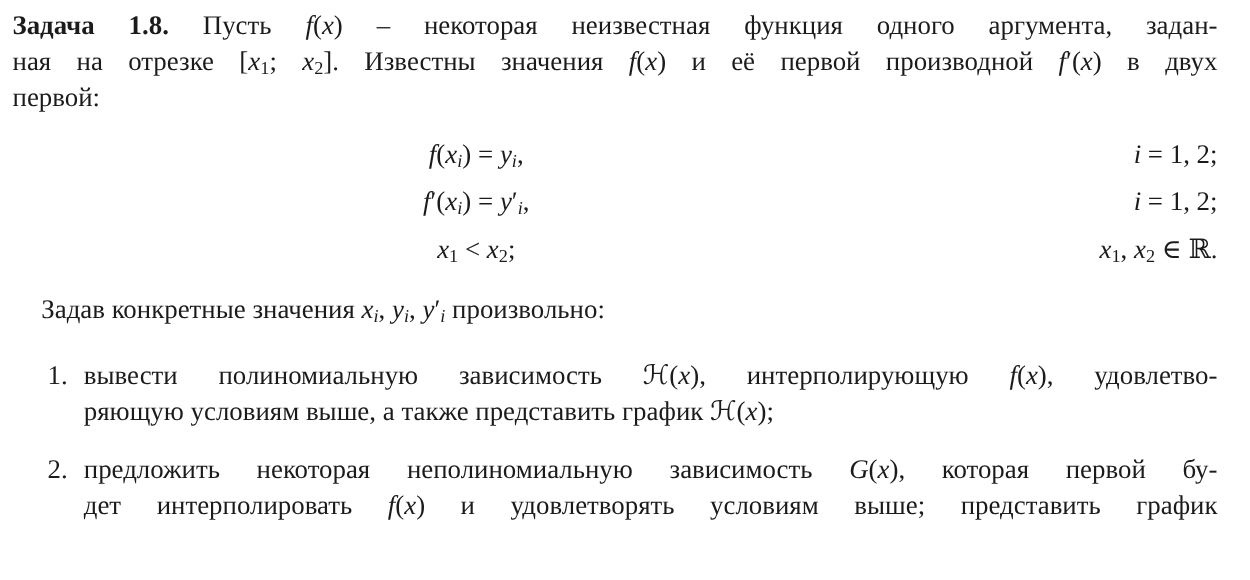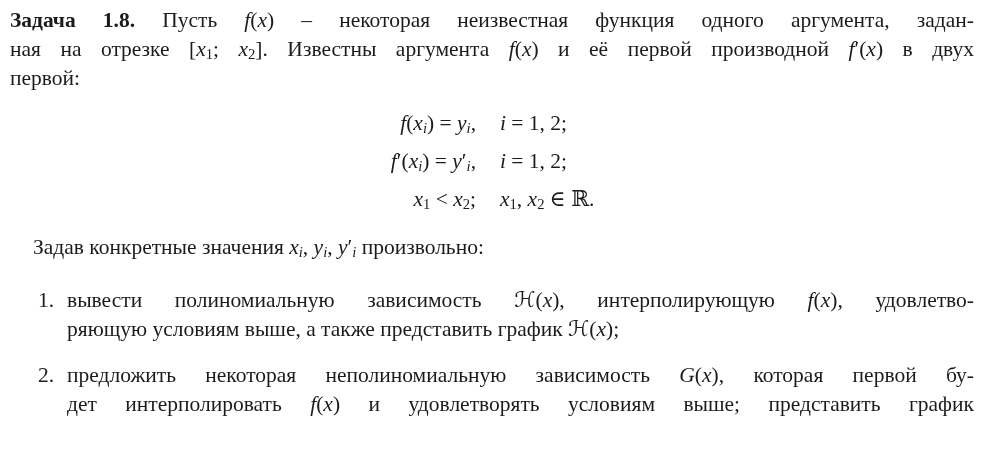--- a/index.html
+++ b/index.html
@@ -17,38 +17,38 @@
   .cal{ font-style:italic; }
   sub { font-size:68%; line-height:0; vertical-align:-0.22em; }
 
   .eq {
     display:grid;
     grid-template-columns:190px auto;
     column-gap:24px; row-gap:9px;
     margin:16px 0 0 276px;
   }
   .eq .cell { line-height:29px; }
-  .eq .l { text-align:right; }
-  .eq .r { text-align:left; }
+  .eq .l { text-align:center; }
+  .eq .r { text-align:right;margin-left:24px; }
 
   .p2 { margin:19px 0 0 0; text-indent:23px;font-family:Liberation Serif, serif; }
 
   .li { position:relative; padding-left:57px; }
   .li .num { position:absolute; left:28px; top:0; line-height:29px; }
   .li1 { margin-top:24px; }
   .li2 { margin-top:17px; }
 </style>
 </head>
 <body>
 
 <div class="doc">
 
   <div>
     <div class="line jl"><span class="b">Задача 1.8.</span><span> Пусть </span><span class="it">f</span><span>(</span><span class="it">x</span><span>) – некоторая неизвестная функция одного аргумента, задан-</span></div>
-    <div class="line jl"><span>ная на отрезке [</span><span class="it">x</span><sub>1</sub><span>; </span><span class="it">x</span><sub>2</sub><span>]. Известны аргумента </span><span class="it">f</span><span>(</span><span class="it">x</span><span>) и её первой производной </span><span class="it">f</span><span>′(</span><span class="it">x</span><span>) в двух</span></div>
+    <div class="line jl"><span>ная на отрезке [</span><span class="it">x</span><sub>1</sub><span>; </span><span class="it">x</span><sub>2</sub><span>]. Известны значения </span><span class="it">f</span><span>(</span><span class="it">x</span><span>) и её первой производной </span><span class="it">f</span><span>′(</span><span class="it">x</span><span>) в двух</span></div>
     <div class="line"><span>первой:</span></div>
   </div>
 
   <div class="eq">
     <div class="cell l"><span class="it">f</span><span>(</span><span class="it">x</span><sub class="it">i</sub><span>) = </span><span class="it">y</span><sub class="it">i</sub><span>,</span></div>
     <div class="cell r"><span class="it">i</span><span> = 1, 2;</span></div>
     <div class="cell l"><span class="it">f</span><span>′(</span><span class="it">x</span><sub class="it">i</sub><span>) = </span><span class="it">y</span><span>′</span><sub class="it">i</sub><span>,</span></div>
     <div class="cell r"><span class="it">i</span><span> = 1, 2;</span></div>
     <div class="cell l"><span class="it">x</span><sub>1</sub><span> &lt; </span><span class="it">x</span><sub>2</sub><span>;</span></div>
     <div class="cell r"><span class="it">x</span><sub>1</sub><span>, </span><span class="it">x</span><sub>2</sub><span> ∈ ℝ.</span></div>

